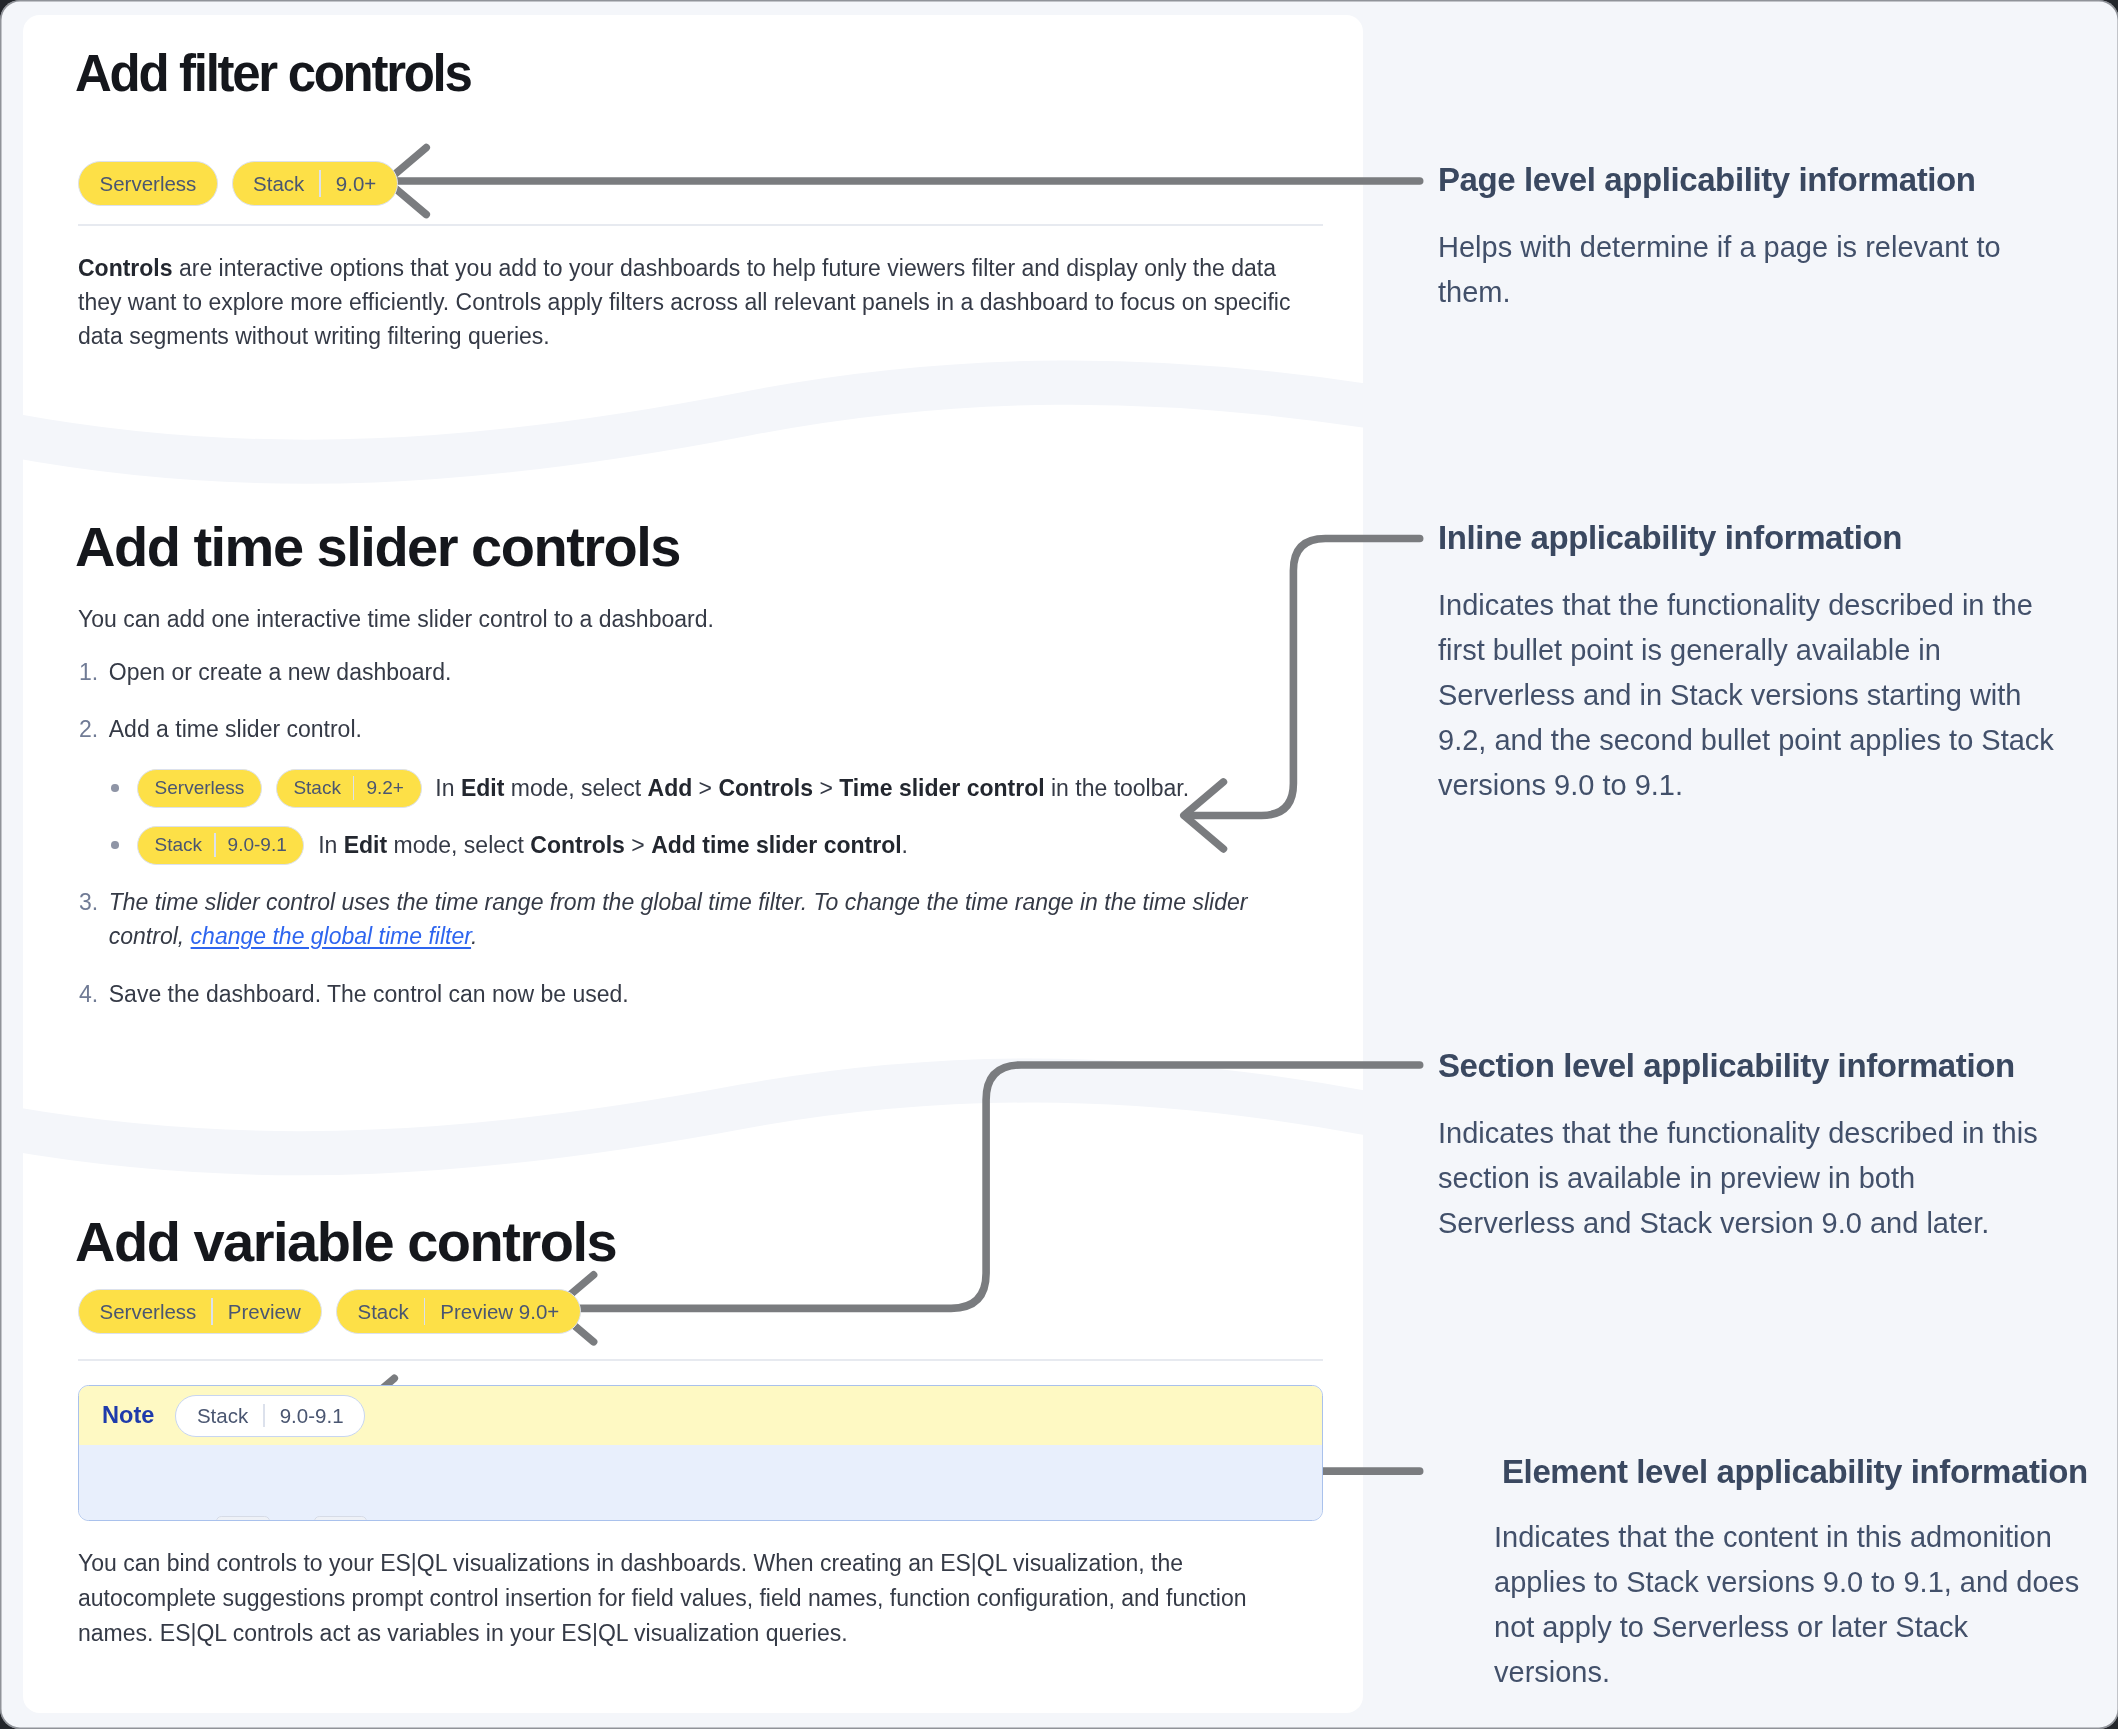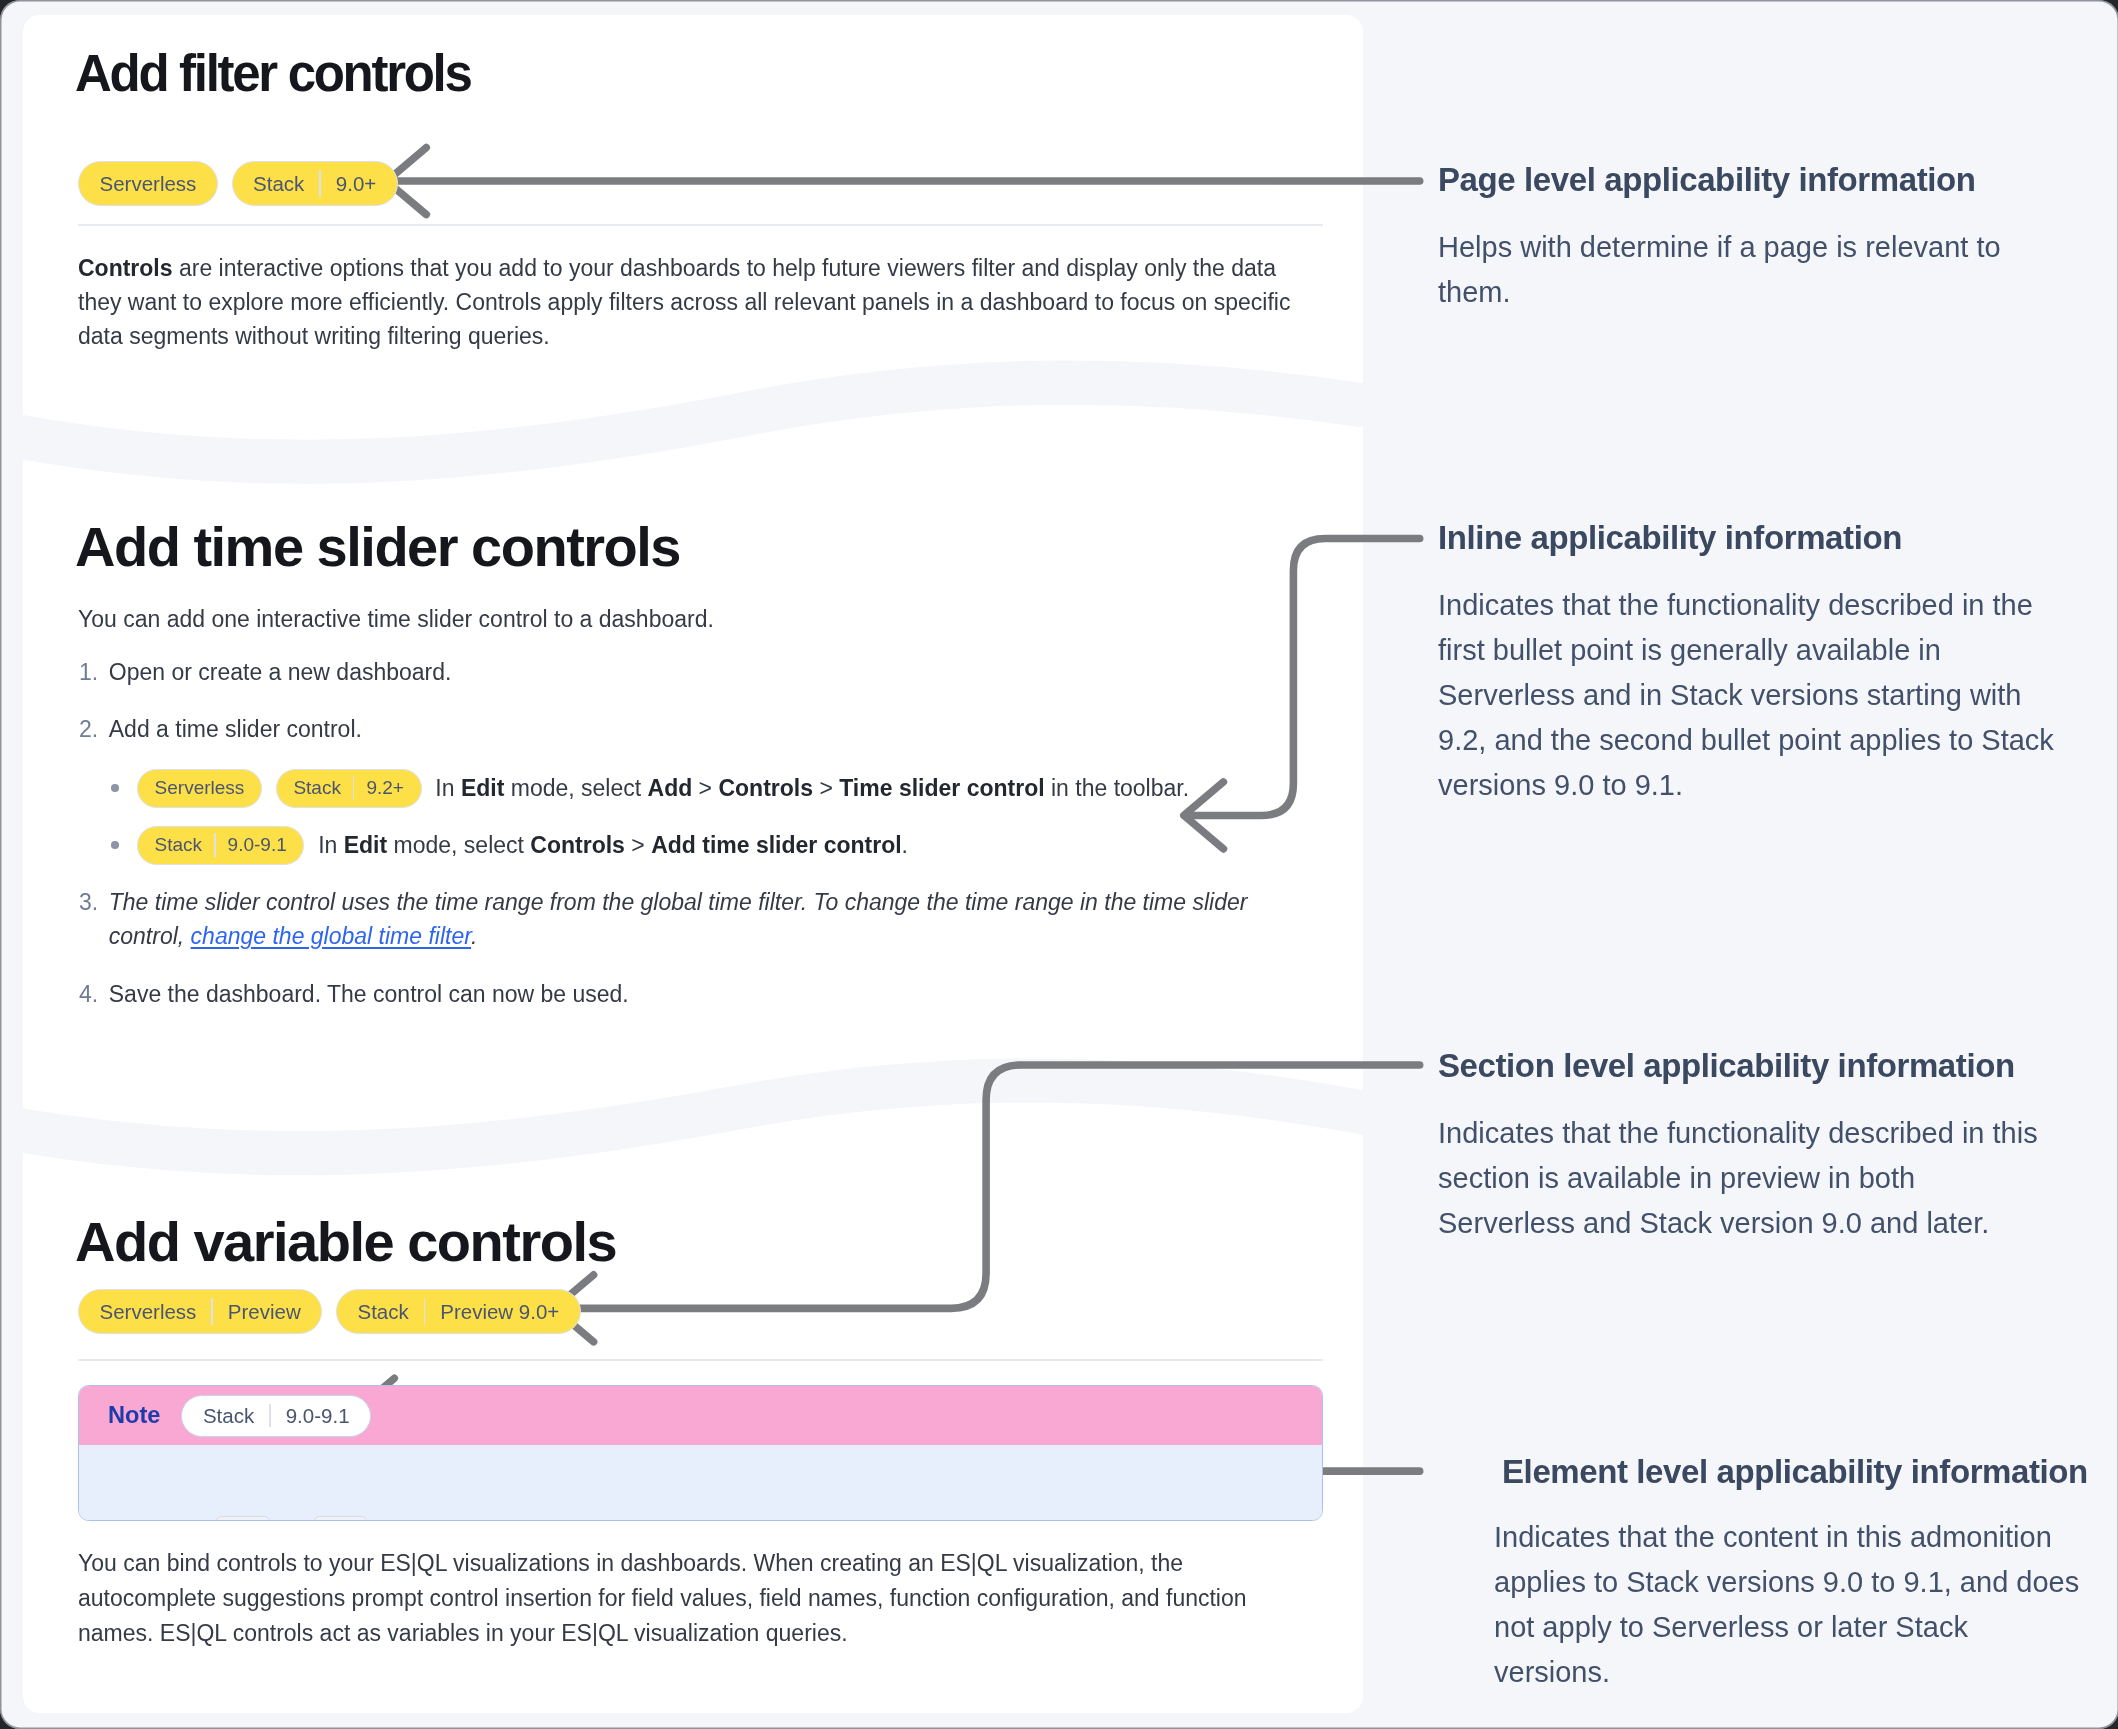--- a/index.html
+++ b/index.html
@@ -45,22 +45,22 @@
 
   .sub-bullet { display:flex; align-items:center; gap:13.7px; height:40px; }
   .dot { width:7.6px; height:7.6px; border-radius:50%; background:#8f95a6; flex:0 0 auto; margin-right:4.6px; }
   .sub-bullet .txt { font-size:23px; color:#353a46; white-space:nowrap; }
 
   .note-box {
     width:1245px; height:136px; border:1.5px solid #a9c1ec; border-radius:10.6px;
     overflow:hidden; box-sizing:border-box;
   }
   .note-head {
-    height:59px; background:#f9a8d4; display:flex; align-items:center;
-    gap:21px; padding:0 29px;
+    height:59px; background:#fef9c3; display:flex; align-items:center;
+    gap:21px; padding:0 23px;
   }
   .note-label { font-size:23.6px; font-weight:700; color:#1e3bab; }
   .note-body {
     height:94px; background:#e8effc; display:flex; align-items:flex-end; padding:8px 23px;
     font-size:23px; color:#353a46;
   }
   code.code-chip {
     font-family:"DejaVu Sans Mono", monospace; font-size:20px; color:#353b47;
     background:#eef1f7; border:1.5px solid #d6dbe6; border-radius:5.3px;
     padding:2.3px 7.6px; margin:0 3px;

